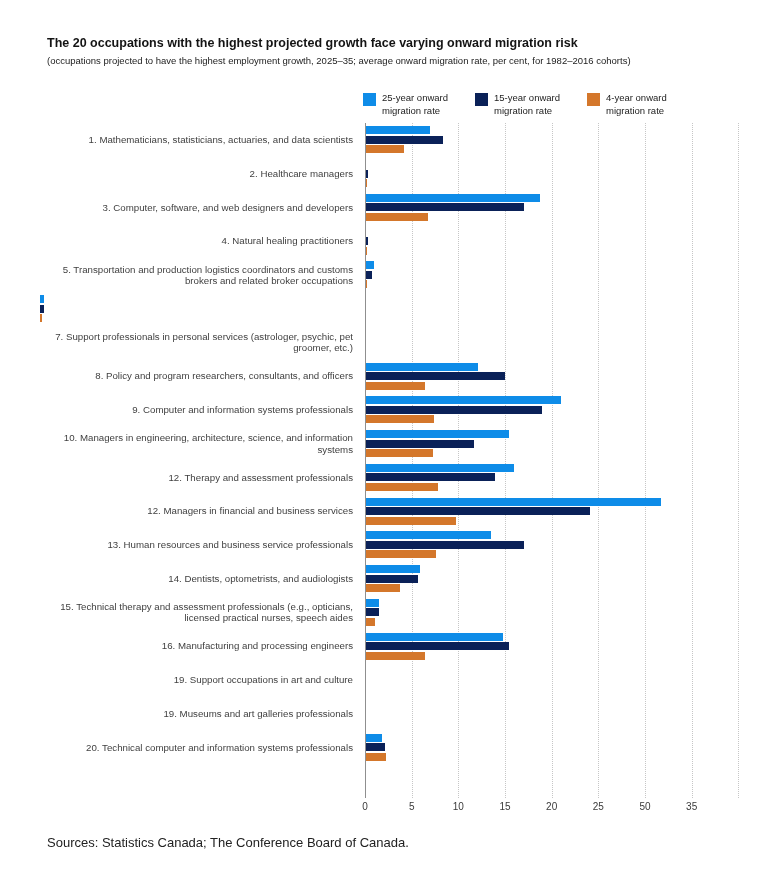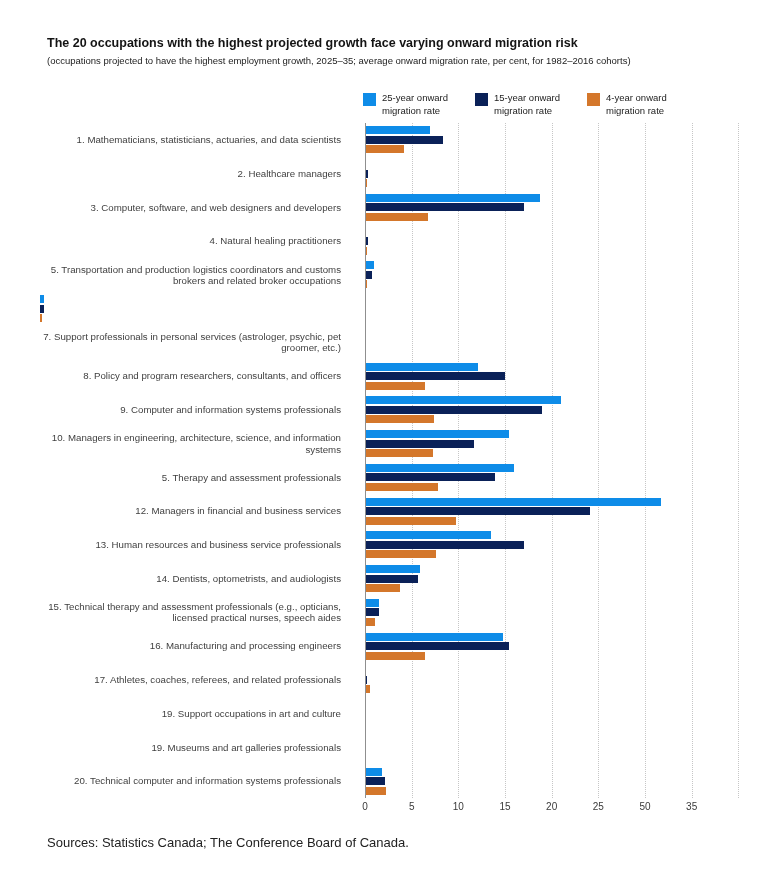--- a/index.html
+++ b/index.html
@@ -21,21 +21,21 @@
   .chart-body{position:relative;height:675px;}
   .gridline{
     position:absolute;top:0;bottom:0;width:0;
     border-left:1px dotted #c6c6c6;z-index:0;
   }
   .axis-line{
     position:absolute;top:0;bottom:0;width:1px;background:#8f8f8f;z-index:3;
   }
   .row{display:flex;align-items:center;height:33.75px;position:relative;z-index:1;}
   .row-label{
-    width:325px;box-sizing:border-box;padding-right:24px;flex-shrink:0;
+    width:325px;box-sizing:border-box;padding-right:12px;flex-shrink:0;
     text-align:right;font-size:9.7px;color:#3f3f3f;line-height:1.18;
   }
   .row-bars{flex:1;display:flex;flex-direction:column;justify-content:center;gap:1.5px;}
   .bar{height:8px;}
   .x-axis{position:relative;height:16px;margin-top:3px;}
   .x-tick{
     position:absolute;transform:translateX(-50%);
     font-size:10px;color:#3a3a3a;top:0;
   }
   .source{margin:18px 20px 0 47px;font-size:13px;color:#222222;}
@@ -147,21 +147,21 @@
       </div>
       <div class="row">
         <div class="row-label">10. Managers in engineering, architecture, science, and information systems</div>
         <div class="row-bars">
           <div class="bar" style="width: 143.733px; background: rgb(14, 140, 232);"></div>
           <div class="bar" style="width: 109.2px; background: rgb(10, 33, 88);"></div>
           <div class="bar" style="width: 68.1333px; background: rgb(212, 119, 43);"></div>
         </div>
       </div>
       <div class="row">
-        <div class="row-label">5. Therapy and assessment professionals</div>
+        <div class="row-label">12. Therapy and assessment professionals</div>
         <div class="row-bars">
           <div class="bar" style="width: 149.333px; background: rgb(14, 140, 232);"></div>
           <div class="bar" style="width: 129.733px; background: rgb(10, 33, 88);"></div>
           <div class="bar" style="width: 72.8px; background: rgb(212, 119, 43);"></div>
         </div>
       </div>
       <div class="row">
         <div class="row-label">12. Managers in financial and business services</div>
         <div class="row-bars">
           <div class="bar" style="width: 295.867px; background: rgb(14, 140, 232);"></div>
@@ -192,28 +192,20 @@
           <div class="bar" style="width: 14px; background: rgb(10, 33, 88);"></div>
           <div class="bar" style="width: 10.2667px; background: rgb(212, 119, 43);"></div>
         </div>
       </div>
       <div class="row">
         <div class="row-label">16. Manufacturing and processing engineers</div>
         <div class="row-bars">
           <div class="bar" style="width: 138.133px; background: rgb(14, 140, 232);"></div>
           <div class="bar" style="width: 143.733px; background: rgb(10, 33, 88);"></div>
           <div class="bar" style="width: 59.7333px; background: rgb(212, 119, 43);"></div>
-        </div>
-      </div>
-      <div class="row">
-        <div class="row-label">17. Athletes, coaches, referees, and related professionals</div>
-        <div class="row-bars">
-          <div class="bar" style="width: 0px; background: rgb(14, 140, 232);"></div>
-          <div class="bar" style="width: 1.86667px; background: rgb(10, 33, 88);"></div>
-          <div class="bar" style="width: 4.66667px; background: rgb(212, 119, 43);"></div>
         </div>
       </div>
       <div class="row">
         <div class="row-label">19. Support occupations in art and culture</div>
         <div class="row-bars">
           <div class="bar" style="width: 0px; background: rgb(14, 140, 232);"></div>
           <div class="bar" style="width: 0px; background: rgb(10, 33, 88);"></div>
           <div class="bar" style="width: 0px; background: rgb(212, 119, 43);"></div>
         </div>
       </div>

